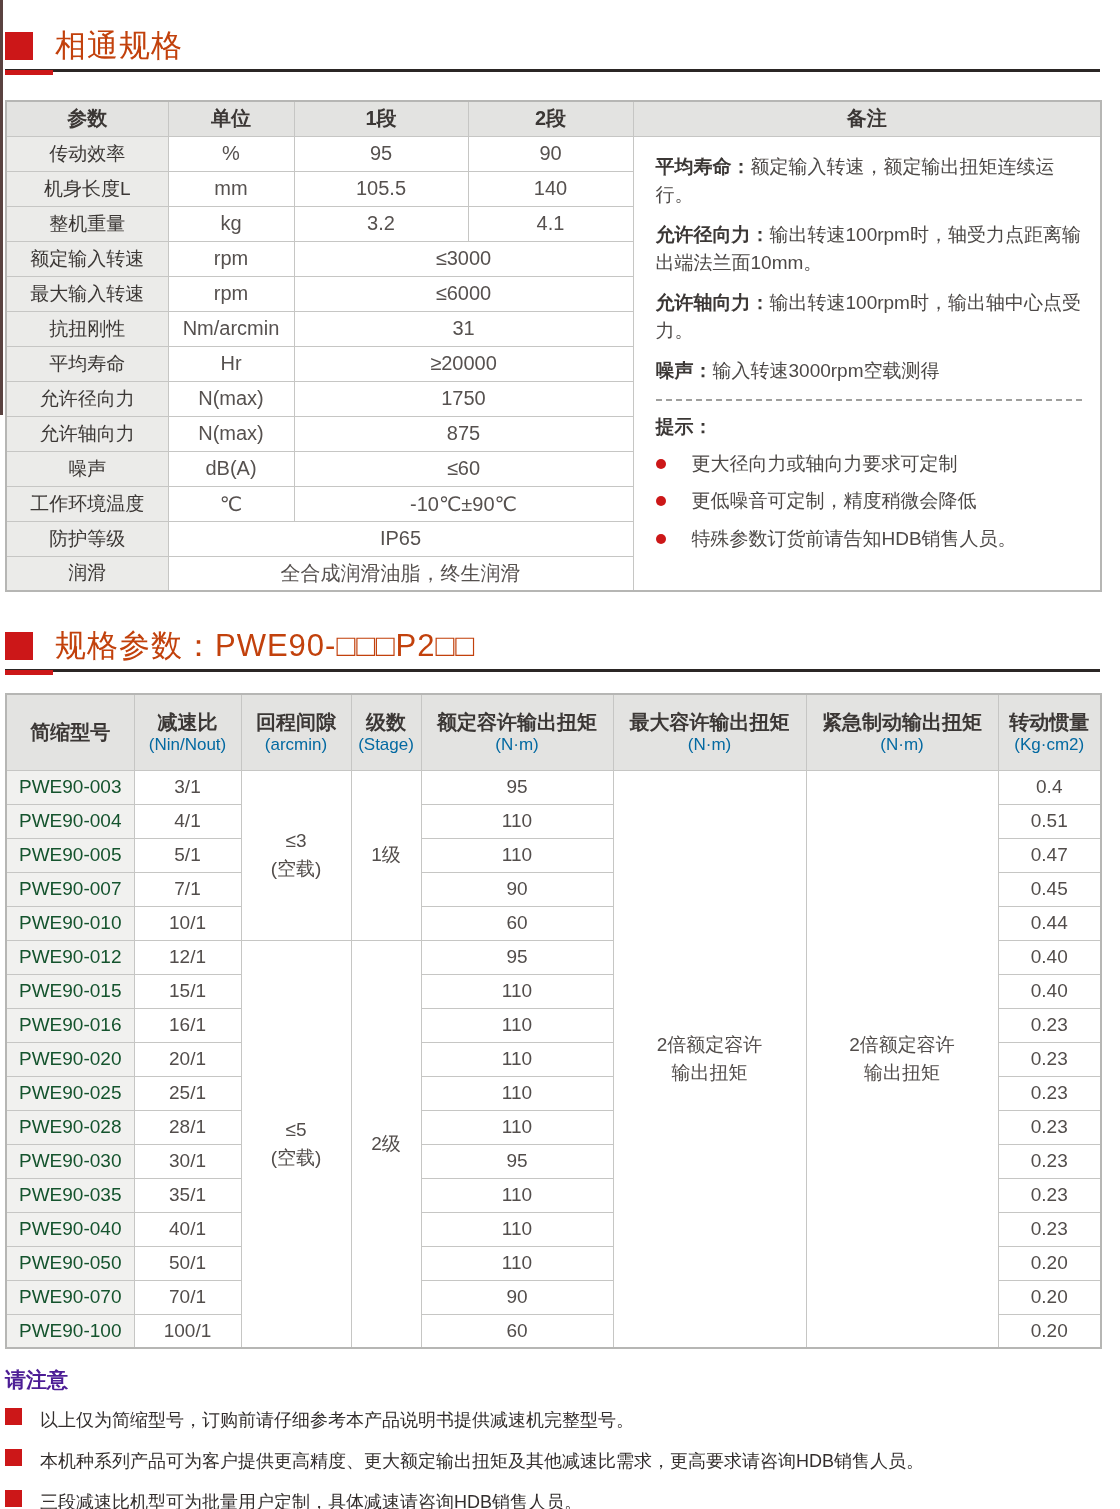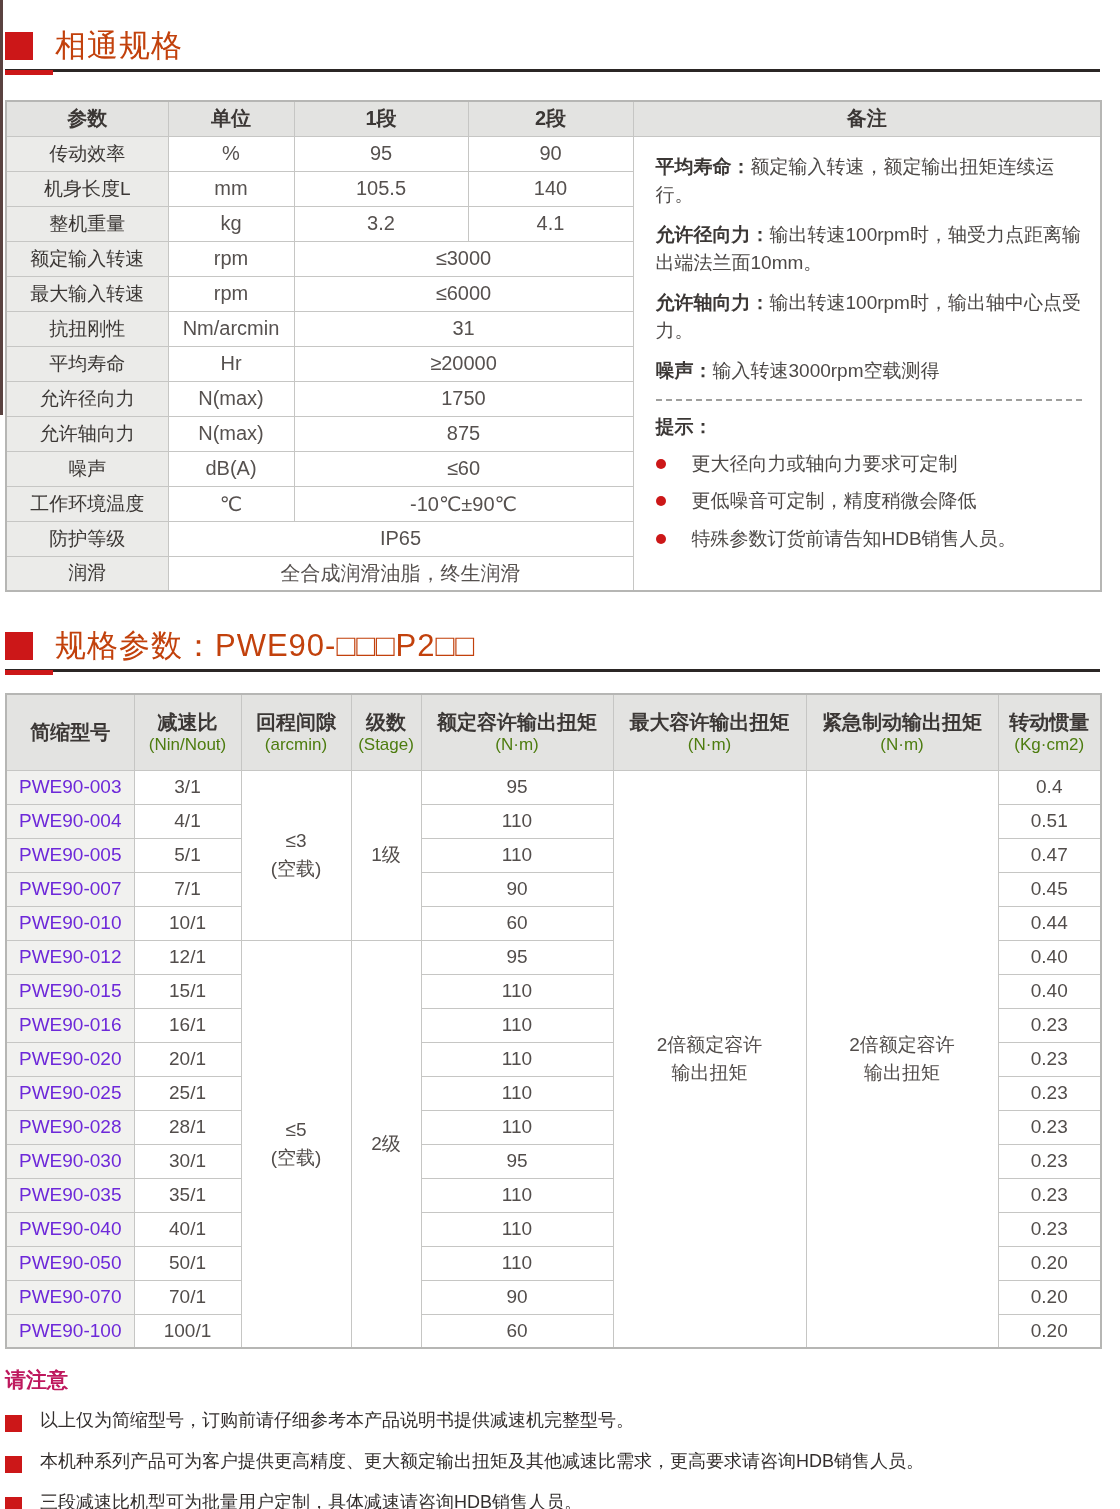--- a/index.html
+++ b/index.html
@@ -40,29 +40,29 @@
   .rm .tipt{ font-weight:bold; color:#3b3735; margin-bottom:8px; }
   .tip{ display:flex; align-items:center; margin-bottom:9px;gap:20px; }
   .tip .dot{ width:10px; height:10px; border-radius:50%; background:#cc1718; margin-right:6px; flex:0 0 auto; }
 
   
   .t2{ top:693px; }
   .t2 thead tr{ height:76px; }
   .t2 tbody tr{ height:34px; }
   .t2 th{ background:#e3e3e1; color:#3b3735; }
   .t2 th .hl{ font-size:20px; font-weight:bold; line-height:1.25; }
-  .t2 th .hs{ font-size:17px; font-weight:normal; color:#4d7c0f; line-height:1.2; }
+  .t2 th .hs{ font-size:17px; font-weight:normal; color:#0369a1; line-height:1.2; }
   .t2 td{ background:#ffffff; font-size:19px; color:#524d4b; }
-  .t2 td.model{ background:#f1f1ef; color:#6d28d9; }
+  .t2 td.model{ background:#f1f1ef; color:#14532d; }
   .t2 td.merged{ font-size:19px; color:#524d4b; line-height:1.45; }
 
   
   .notes{ position:absolute; left:5px; top:1366px; width:1100px; }
-  .notes-title{ font-size:21px; font-weight:bold; color:#be185d; margin-bottom:14px; }
-  .note-item{ display:flex; align-items:flex-end; margin-bottom:17px; }
+  .notes-title{ font-size:21px; font-weight:bold; color:#4c1d95; margin-bottom:14px; }
+  .note-item{ display:flex; align-items:flex-start; margin-bottom:17px; }
   .note-item .nsq{ width:17px; height:17px; background:#cc1718; margin-right:18px; flex:0 0 auto; }
   .note-item .ntxt{ font-size:18px; color:#332e2d; }
 </style>
 </head>
 <body>
 
 <div class="edge-artifact"></div>
 
 <div class="sec-head" style="top:30px;">
   <span class="sec-sq"></span><span class="sec-title">相通规格</span>

